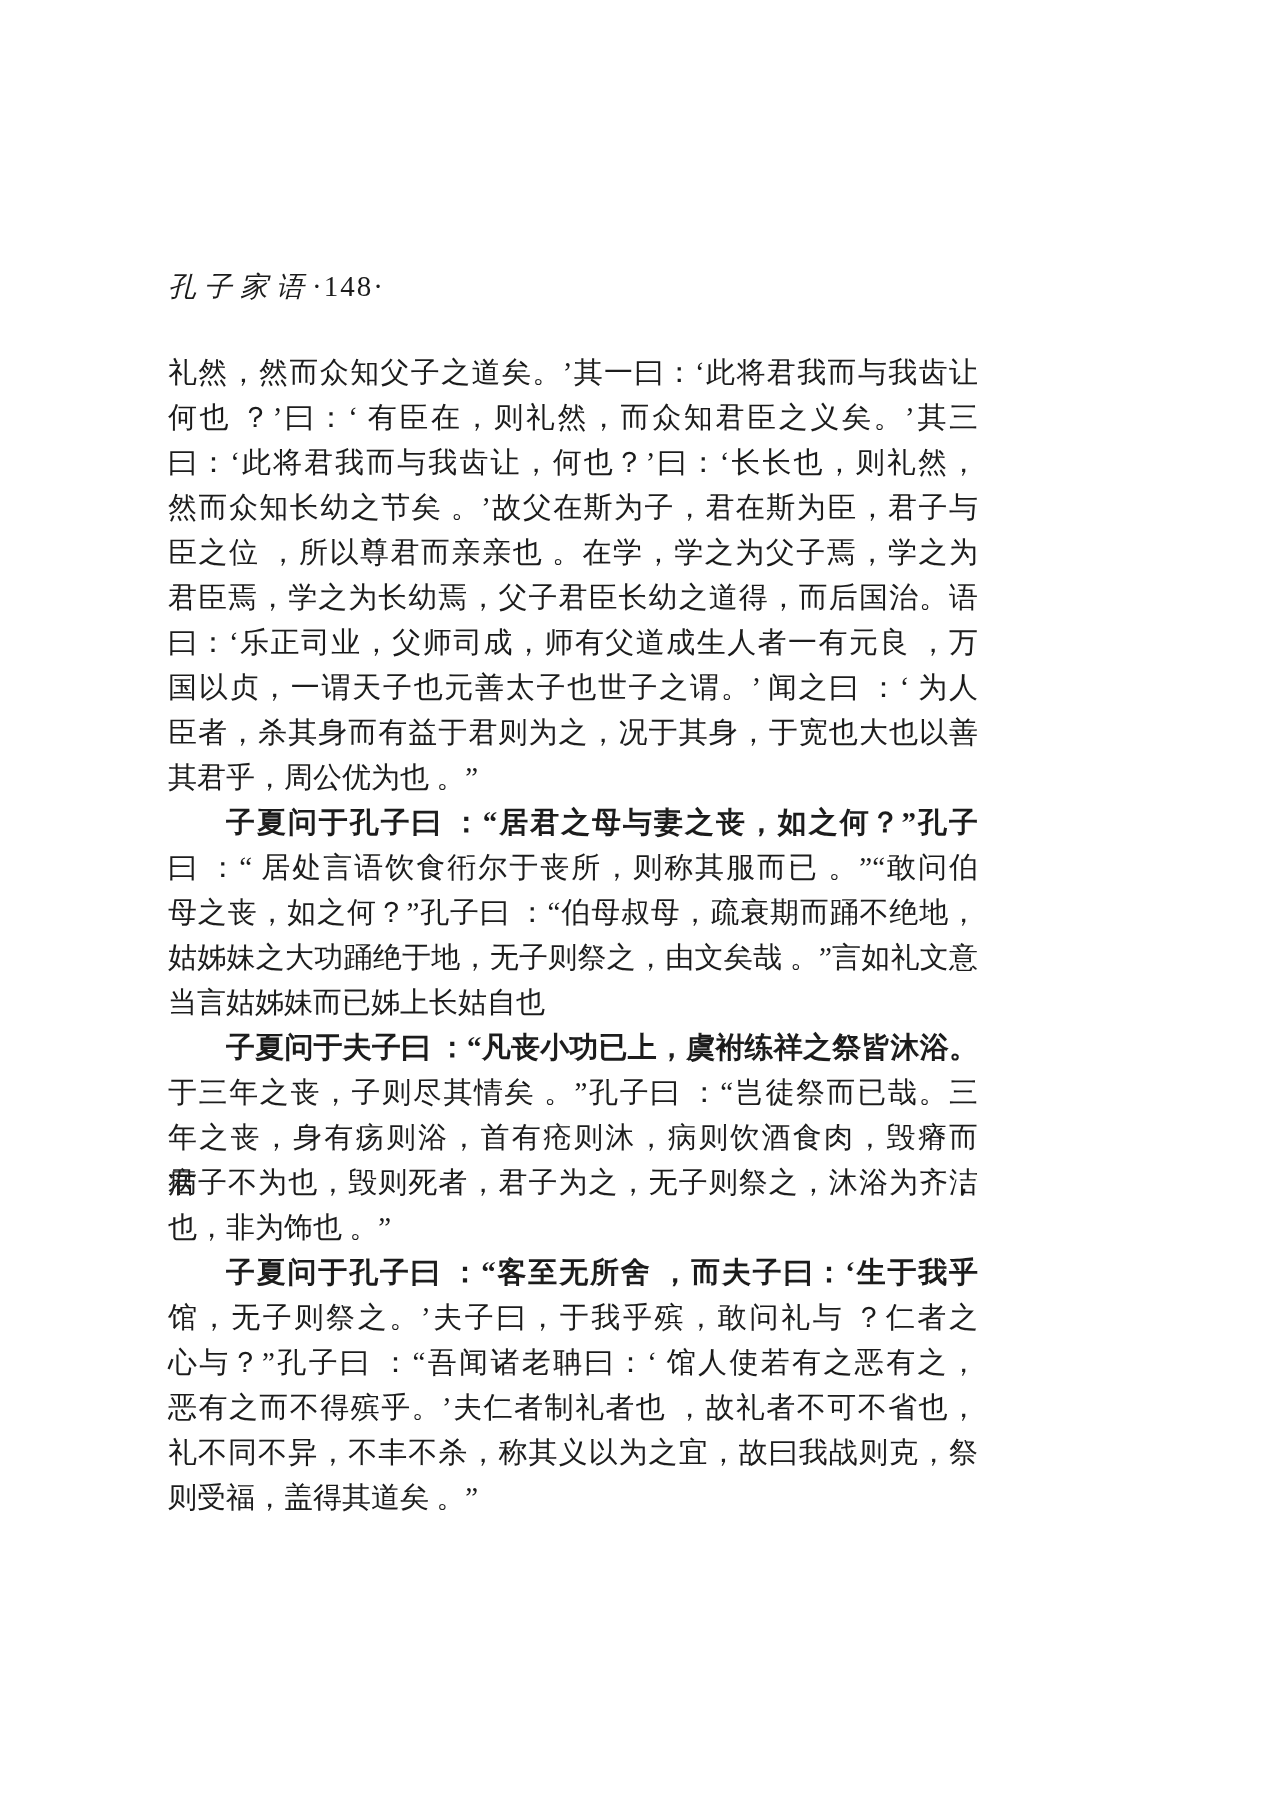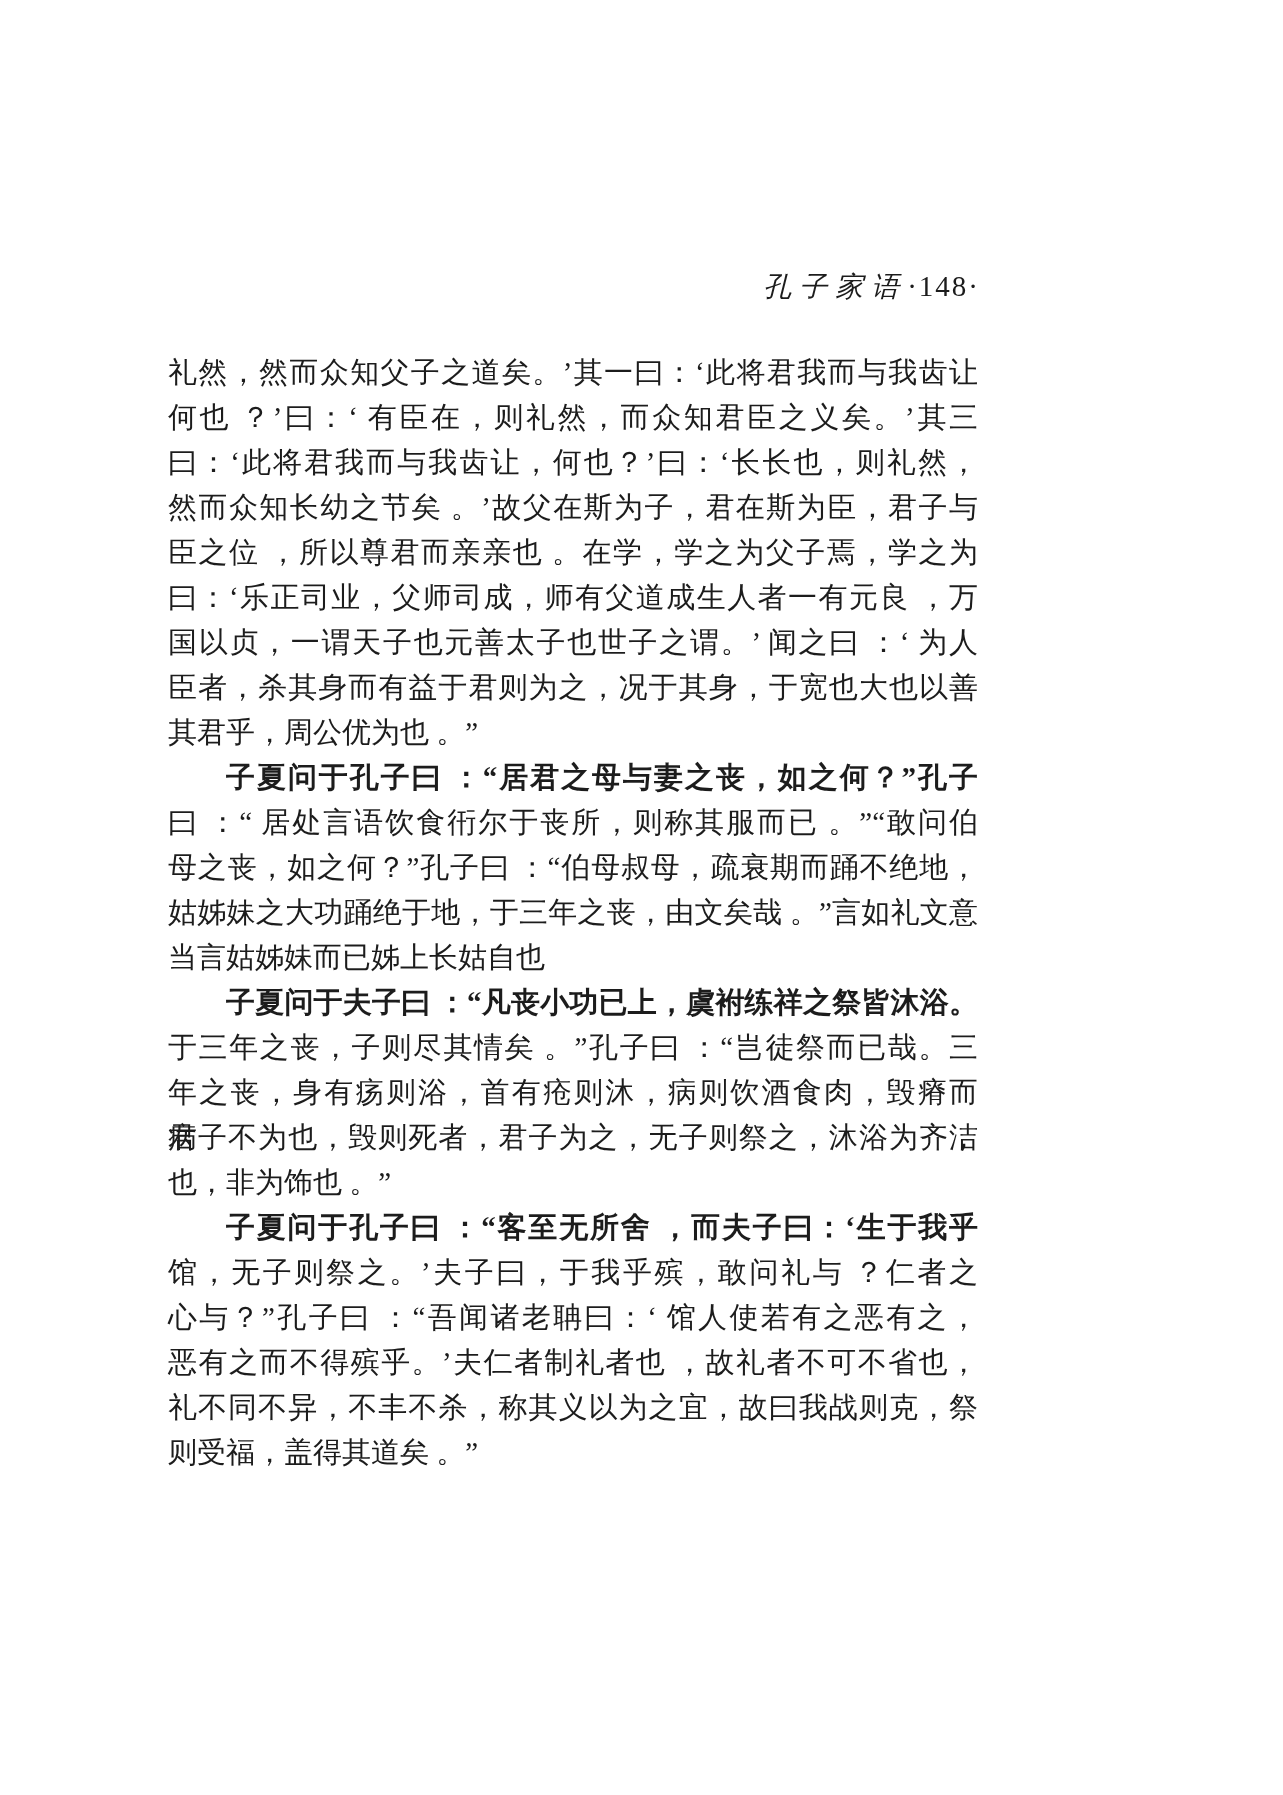--- a/index.html
+++ b/index.html
@@ -13,23 +13,23 @@
     height: 1795px;
     background: #ffffff;
     color: #1c1c1c;
     font-family: "Liberation Serif", "DejaVu Serif", serif;
     overflow: hidden;
   }
   .running-header {
     position: absolute;
     top: 268px;
     left: 168px;
-    right: 303px;
+    right: 310px;
     display: flex;
-    justify-content: flex-end;
+    justify-content: flex-start;
     align-items: baseline;
   }
   .book-title {
     font-size: 28px;
     font-style: italic;          
     letter-spacing: 8px;
     color: #1c1c1c;
   }
   .page-number {
     font-size: 29px;
@@ -69,28 +69,29 @@
     <span class="book-title">孔子家语</span>
     <span class="page-number">·148·</span>
   </div>
 
   <div class="text-body">
       <div class="line">礼然，然而众知父子之道矣。’其一曰：‘此将君我而与我齿让</div>
       <div class="line">何也 ？’曰：‘ 有臣在，则礼然，而众知君臣之义矣。’其三</div>
       <div class="line">曰：‘此将君我而与我齿让，何也？’曰：‘长长也，则礼然，</div>
       <div class="line">然而众知长幼之节矣 。’故父在斯为子，君在斯为臣，君子与</div>
       <div class="line">臣之位 ，所以尊君而亲亲也 。在学，学之为父子焉，学之为</div>
+      <div class="line">君臣焉，学之为长幼焉，父子君臣长幼之道得，而后国治。语</div>
       <div class="line">曰：‘乐正司业，父师司成，师有父道成生人者一有元良 ，万</div>
       <div class="line">国以贞，一谓天子也元善太子也世子之谓。’ 闻之曰 ：‘ 为人</div>
       <div class="line">臣者，杀其身而有益于君则为之，况于其身，于宽也大也以善</div>
       <div class="line last">其君乎，周公优为也 。”</div>
       <div class="line indent">子夏问于孔子曰 ：“居君之母与妻之丧，如之何？”孔子</div>
       <div class="line">曰 ：“ 居处言语饮食衎尔于丧所，则称其服而已 。”“敢问伯</div>
       <div class="line">母之丧，如之何？”孔子曰 ：“伯母叔母，疏衰期而踊不绝地，</div>
-      <div class="line">姑姊妹之大功踊绝于地，于三年之丧，由文矣哉 。”言如礼文意</div>
+      <div class="line">姑姊妹之大功踊绝于地，无子则祭之，由文矣哉 。”言如礼文意</div>
       <div class="line last">当言姑姊妹而已姊上长姑自也</div>
       <div class="line indent">子夏问于夫子曰 ：“凡丧小功已上，虞袝练祥之祭皆沐浴。</div>
       <div class="line">于三年之丧，子则尽其情矣 。”孔子曰 ：“岂徒祭而已哉。三</div>
       <div class="line">年之丧，身有疡则浴，首有疮则沐，病则饮酒食肉，毁瘠而病，</div>
       <div class="line">君子不为也，毁则死者，君子为之，无子则祭之，沐浴为齐洁</div>
       <div class="line last">也，非为饰也 。”</div>
       <div class="line indent">子夏问于孔子曰 ：“客至无所舍 ，而夫子曰：‘生于我乎</div>
       <div class="line">馆，无子则祭之。’夫子曰，于我乎殡，敢问礼与 ？仁者之</div>
       <div class="line">心与？”孔子曰 ：“吾闻诸老聃曰：‘ 馆人使若有之恶有之，</div>
       <div class="line">恶有之而不得殡乎。’夫仁者制礼者也 ，故礼者不可不省也，</div>

